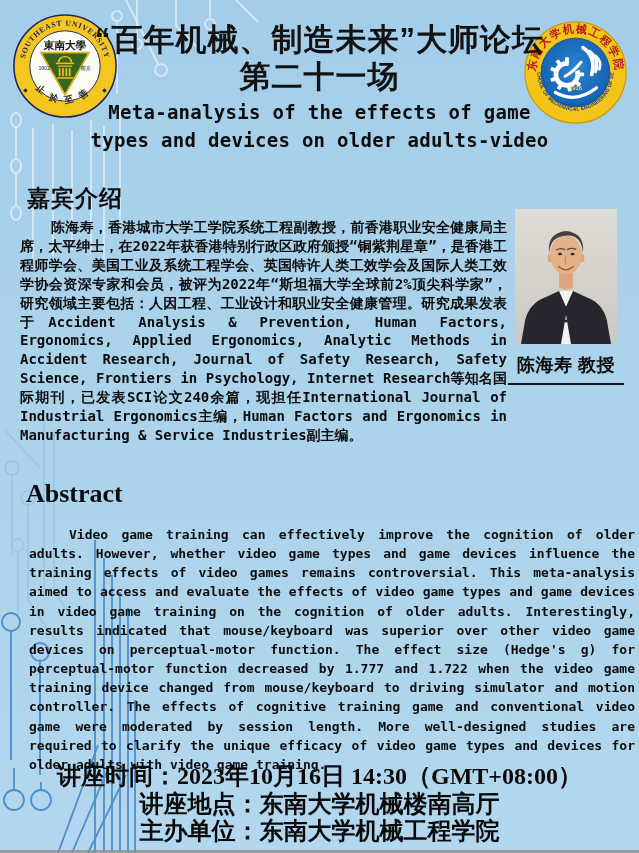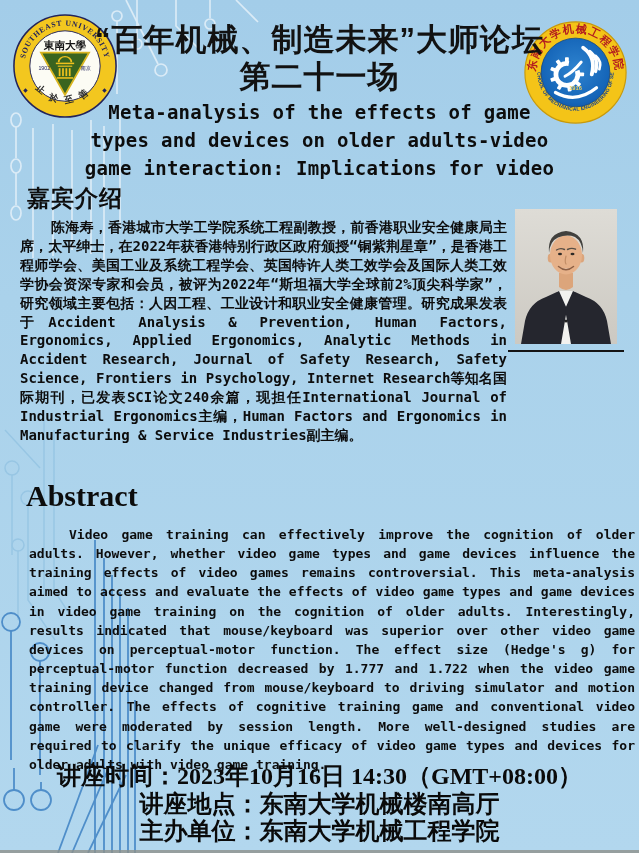--- a/index.html
+++ b/index.html
@@ -36,21 +36,21 @@
   }
   .speaker{position:absolute;left:505px;top:209px;width:122px;text-align:center;}
   .photo{display:block;margin:0 auto;width:102px;height:135px;}
   .speaker-name{margin-top:9px;font-size:18px;font-weight:800;color:#0c0c0c;letter-spacing:.5px;}
   .name-divider{width:116px;margin:6px auto 0;border-top:2px solid #141414;height:0;}
   .speaker-affil{margin-top:10px;font-size:18px;font-weight:600;color:#0c0c0c;}
 
   .abstract-heading{
     position:absolute;left:26px;top:479px;margin:0;
     font-family:"Liberation Serif","DejaVu Serif",serif;
-    font-size:30px;font-weight:700;color:#0c0c0c;
+    font-size:26px;font-weight:700;color:#0c0c0c;
   }
   .abstract-body{
     position:absolute;left:17px;top:513px;width:606px;height:252px;margin:12px;overflow:hidden;
     font-family:"DejaVu Sans Mono","Liberation Mono",monospace;
     font-size:13px;line-height:19.15px;font-weight:700;color:#0d0d0d;
     text-align:justify;text-indent:40px;
   }
   .event-details{
     position:absolute;left:0;top:763px;width:100%;text-align:center;
     font-family:"Liberation Serif","DejaVu Serif",serif;
@@ -191,21 +191,20 @@
   </svg>
 
   <div class="title-cn">
     <div>“百年机械、制造未来”大师论坛</div>
     <div>第二十一场</div>
   </div>
 
   <div class="subtitle-en">
     <div>Meta-analysis of the effects of game</div>
     <div>types and devices on older adults-video</div>
-    <div>game interaction: Implications for video</div>
   </div>
 
   <h2 class="guest-heading">嘉宾介绍</h2>
   <p class="bio">陈海寿，香港城市大学工学院系统工程副教授，前香港职业安全健康局主席，太平绅士，在2022年获香港特别行政区政府颁授“铜紫荆星章”，是香港工程师学会、美国工业及系统工程学会、英国特许人类工效学会及国际人类工效学协会资深专家和会员，被评为2022年“斯坦福大学全球前2%顶尖科学家”，研究领域主要包括：人因工程、工业设计和职业安全健康管理。研究成果发表于Accident Analysis &amp; Prevention, Human Factors, Ergonomics, Applied Ergonomics, Analytic Methods in Accident Research, Journal of Safety Research, Safety Science, Frontiers in Psychology, Internet Research等知名国际期刊，已发表SCI论文240余篇，现担任International Journal of Industrial Ergonomics主编，Human Factors and Ergonomics in Manufacturing &amp; Service Industries副主编。</p>
 
   <div class="speaker">
     <svg class="photo" viewBox="0 0 102 135">
       <defs>
         <linearGradient id="phbg" x1="0" y1="0" x2="0" y2="1">
           <stop offset="0" stop-color="#dedcd6"></stop>
@@ -223,20 +222,21 @@
       <ellipse cx="51" cy="46" rx="16" ry="19.5" fill="#e6b189"></ellipse>
       <path d="M34,44 Q32,24 51,22 Q70,24 68,44 Q67,32 60,28 Q52,25 43,28.5 Q35,32 34,44 Z" fill="#41403d"></path>
       <path d="M41.5,41 q4,-2.5 8,-0.5" stroke="#574e44" stroke-width="1.4" fill="none" stroke-linecap="round"></path>
       <path d="M52.5,40.5 q4,-2 8,-0.3" stroke="#574e44" stroke-width="1.4" fill="none" stroke-linecap="round"></path>
       <ellipse cx="45" cy="45" rx="2" ry="1.3" fill="#2e2a26"></ellipse>
       <ellipse cx="57.5" cy="45" rx="2" ry="1.3" fill="#2e2a26"></ellipse>
       <path d="M51,47 q-1.5,6 0,8" stroke="#c28e66" stroke-width="1.2" fill="none" stroke-linecap="round"></path>
       <path d="M45,58.5 Q51,62.5 57,58.5 Q51,61 45,58.5 Z" fill="#f6f3ee"></path>
       <path d="M43.5,57.5 Q51,64 58.5,57.5" stroke="#8c5f44" stroke-width="1.5" fill="none" stroke-linecap="round"></path>
     </svg>
+    <div class="speaker-name">陈海寿 教授</div>
     <div class="name-divider"></div>
   </div>
 
   <h2 class="abstract-heading">Abstract</h2>
   <p class="abstract-body">Video game training can effectively improve the cognition of older adults. However, whether video game types and game devices influence the training effects of video games remains controversial. This meta-analysis aimed to access and evaluate the effects of video game types and game devices in video game training on the cognition of older adults. Interestingly, results indicated that mouse/keyboard was superior over other video game devices on perceptual-motor function. The effect size (Hedge's g) for perceptual-motor function decreased by 1.777 and 1.722 when the video game training device changed from mouse/keyboard to driving simulator and motion controller. The effects of cognitive training game and conventional video game were moderated by session length. More well-designed studies are required to clarify the unique efficacy of video game types and devices for older adults with video game training.</p>
 
   <div class="event-details">
     <div>讲座时间：2023年10月16日 14:30（GMT+08:00）</div>
     <div>讲座地点：东南大学机械楼南高厅</div>
     <div>主办单位：东南大学机械工程学院</div>

